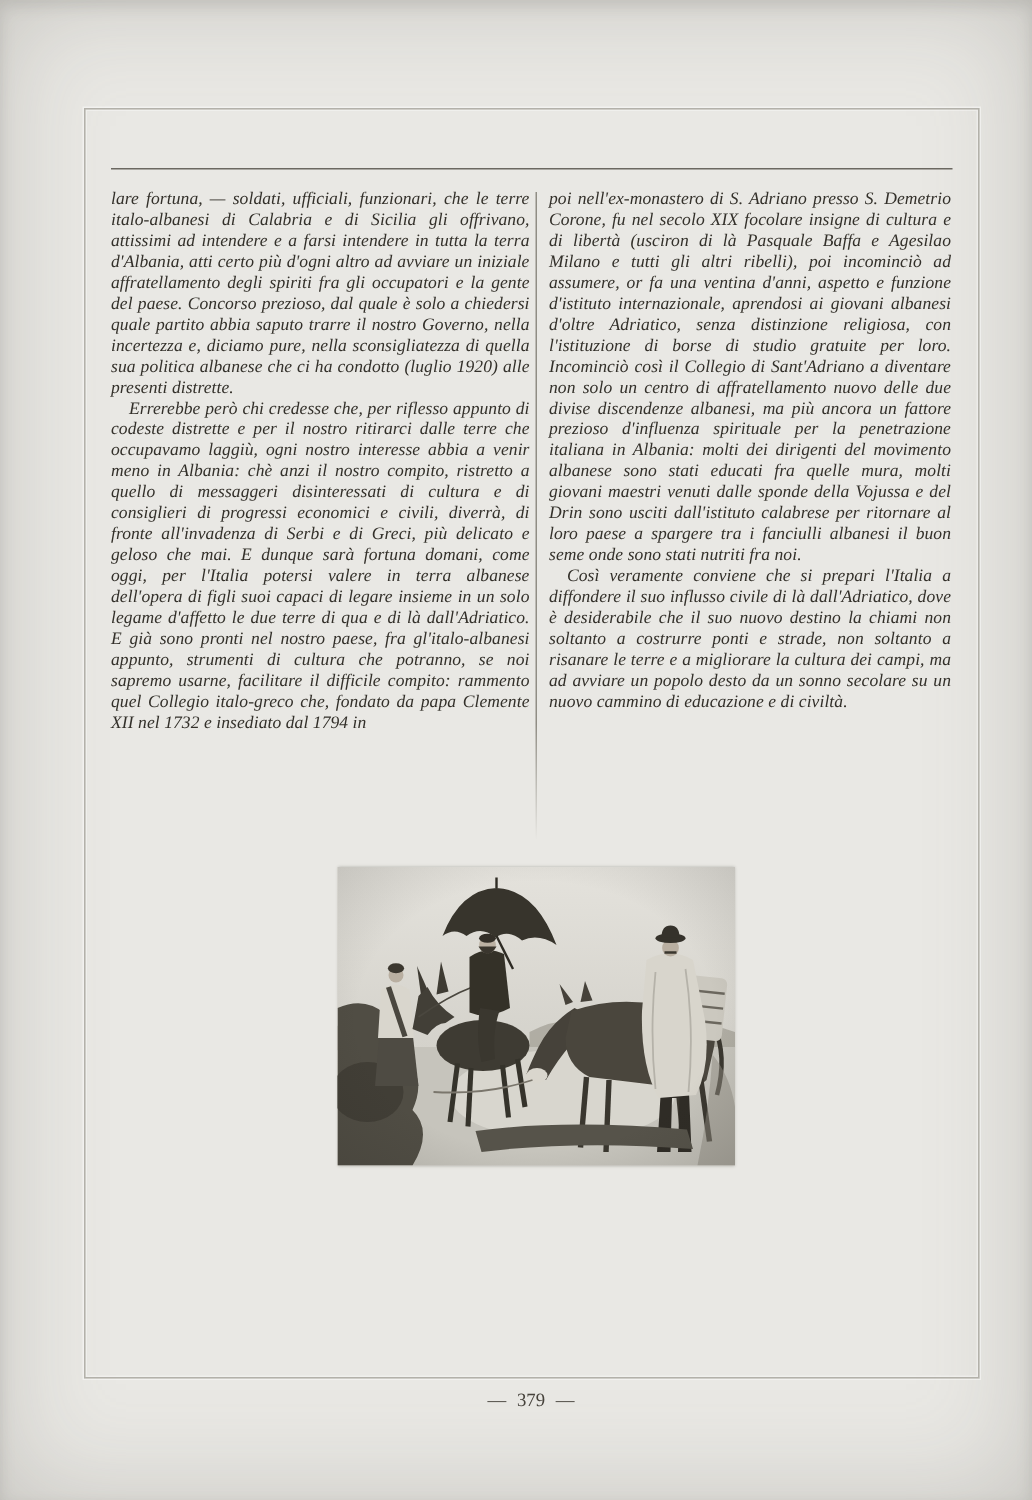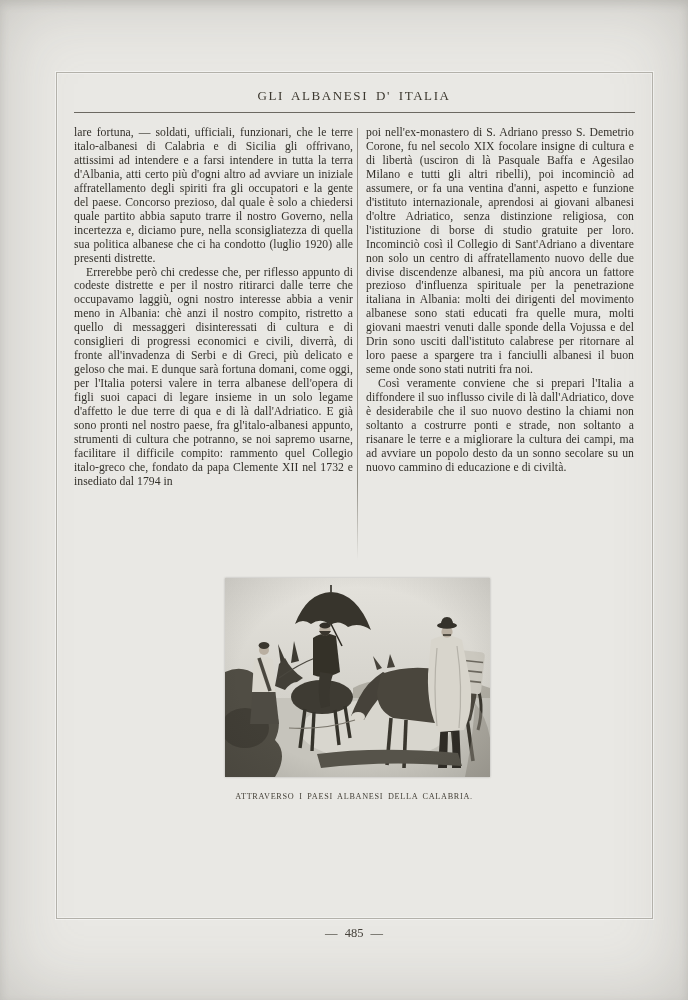--- a/index.html
+++ b/index.html
@@ -35,20 +35,21 @@
     border-top: 1px solid #55514a;
     opacity: 0.85;
   }
   .col {
     position: absolute;
     top: 126px;
     font-size: 11.7px;
     line-height: 13.95px;
     text-align: justify;
     letter-spacing: 0.05px;
+    font-style: italic;
   }
   .col-left  { left: 74px;  width: 279px; }
   .col-right { left: 366px; width: 268px; }
   .para { margin: 0; }
   .para.indent { text-indent: 12px; }
   .divider {
     position: absolute;
     left: 357px; top: 128px; width: 1px; height: 432px;
     background: linear-gradient(#908d84 0%, #908d84 82%, rgba(144,141,132,0) 100%);
   }
@@ -87,21 +88,20 @@
     color: #46423b;
   }
 </style>
 </head>
 <body>
 
 <div class="scan">
 
   <div class="frame"></div>
 
-  <div class="title">GLI ALBANESI D' ITALIA</div>
   <div class="header-rule"></div>
 
   <div class="col col-left">
     <p class="para">lare fortuna, — soldati, ufficiali, funzionari, che le terre italo-albanesi di Calabria e di Sicilia gli offrivano, attissimi ad intendere e a farsi intendere in tutta la terra d'Albania, atti certo più d'ogni altro ad avviare un iniziale affratellamento degli spiriti fra gli occupatori e la gente del paese. Concorso prezioso, dal quale è solo a chiedersi quale partito abbia saputo trarre il nostro Governo, nella incertezza e, diciamo pure, nella sconsigliatezza di quella sua politica albanese che ci ha condotto (luglio 1920) alle presenti distrette.</p>
     <p class="para indent">Errerebbe però chi credesse che, per riflesso appunto di codeste distrette e per il nostro ritirarci dalle terre che occupavamo laggiù, ogni nostro interesse abbia a venir meno in Albania: chè anzi il nostro compito, ristretto a quello di messaggeri disinteressati di cultura e di consiglieri di progressi economici e civili, diverrà, di fronte all'invadenza di Serbi e di Greci, più delicato e geloso che mai. E dunque sarà fortuna domani, come oggi, per l'Italia potersi valere in terra albanese dell'opera di figli suoi capaci di legare insieme in un solo legame d'affetto le due terre di qua e di là dall'Adriatico. E già sono pronti nel nostro paese, fra gl'italo-albanesi appunto, strumenti di cultura che potranno, se noi sapremo usarne, facilitare il difficile compito: rammento quel Collegio italo-greco che, fondato da papa Clemente XII nel 1732 e insediato dal 1794 in</p>
   </div>
 
   <div class="divider"></div>
 
   <div class="col col-right">
@@ -197,17 +197,16 @@
         <path d="M216,47 Q216,39 222,39 Q228,39 228,47 Z" fill="#35322b"></path>
       </g>
 
       <path d="M92,176 Q152,168 233,175 L237,188 Q160,182 96,190 Z" fill="#56534a"></path>
       <path d="M250,125 Q262,140 265,160 L265,199 L240,199 Q248,160 250,125 Z" fill="#8f8c82" opacity="0.5"></path>
 
       <rect width="265" height="199" fill="url(#vig)"></rect>
     </svg>
   </figure>
 
-  <div class="caption">ATTRAVERSO I PAESI ALBANESI DELLA CALABRIA.</div>
-
-  <div class="pageno">— 485 —</div>
+
+  <div class="pageno">— 379 —</div>
 
 </div>
 
 </body></html>

